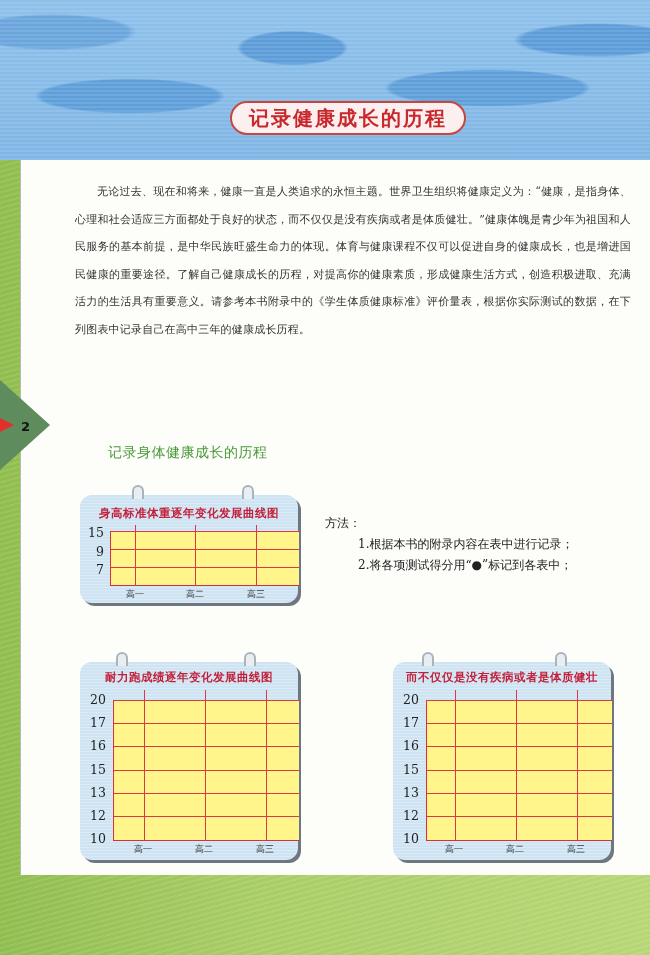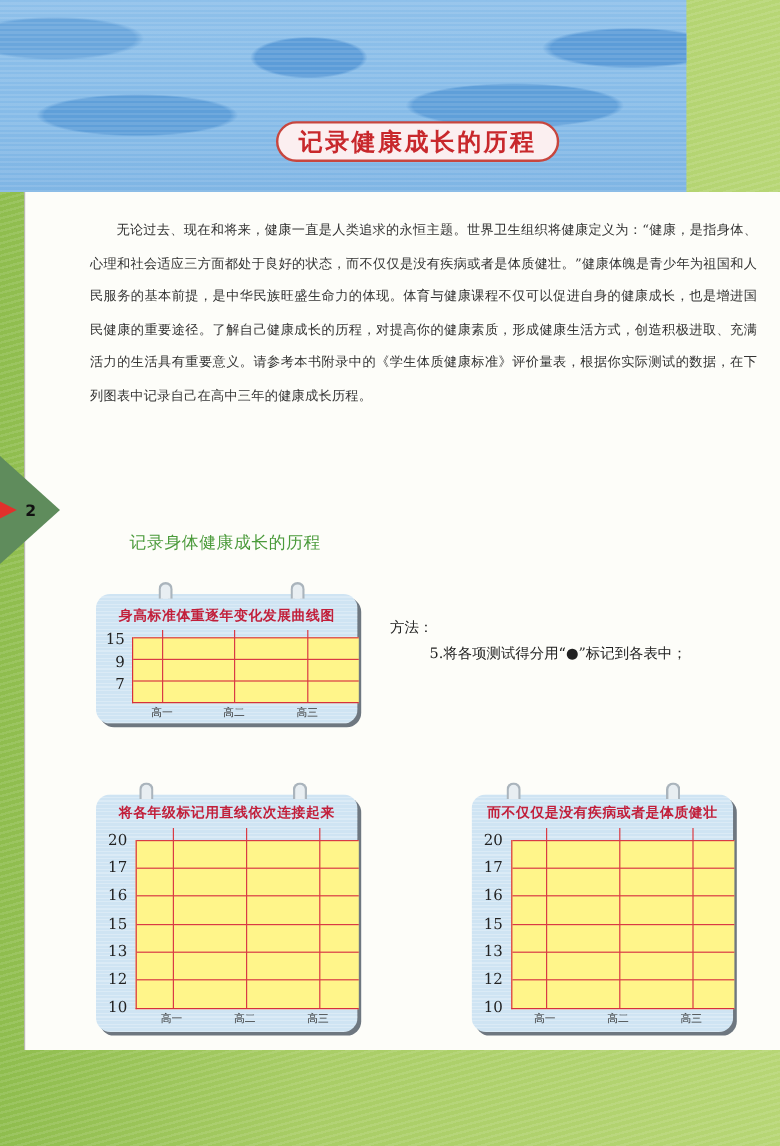--- a/index.html
+++ b/index.html
@@ -10,21 +10,21 @@
   }
   
   .frame-bg {
     position:absolute; inset:0;
     background:
       repeating-linear-gradient(165deg, rgba(255,255,255,0.10) 0 2px, rgba(0,0,0,0) 2px 5px),
       linear-gradient(90deg,#8fbd4e 0%,#a9cd66 40%,#b7d675 100%);
   }
   
   .banner {
-    position:absolute; left:0; top:0; width:572px; height:160px;
+    position:absolute; left:0; top:0; width:650px; height:160px;
     background:
       repeating-linear-gradient(0deg, rgba(255,255,255,0.10) 0 2px, rgba(0,0,0,0) 2px 4px),
       radial-gradient(ellipse at 20% 60%, #5f9fd9 0 12%, rgba(0,0,0,0) 13%),
       radial-gradient(ellipse at 45% 30%, #5c9cd8 0 10%, rgba(0,0,0,0) 11%),
       radial-gradient(ellipse at 75% 55%, #5f9fd9 0 14%, rgba(0,0,0,0) 15%),
       radial-gradient(ellipse at 92% 25%, #5c9cd8 0 9%, rgba(0,0,0,0) 10%),
       radial-gradient(ellipse at 8% 20%, #6aa6dc 0 9%, rgba(0,0,0,0) 10%),
       linear-gradient(180deg,#8ec0ea 0%,#86bbe8 60%,#7fb5e4 100%);
   }
   .banner-title {
@@ -132,27 +132,28 @@
   <div class="ytick" style="left:2px; top:30px;">15</div>
   <div class="ytick" style="left:2px; top:49px;">9</div>
   <div class="ytick" style="left:2px; top:67px;">7</div>
   <div class="xtick" style="left:35px; top:93px;">高一</div>
   <div class="xtick" style="left:95px; top:93px;">高二</div>
   <div class="xtick" style="left:156px; top:93px;">高三</div>
 </div>
 
 <div class="method">
   <div class="label">方法：</div>
-  <div class="step">5.将各项测试得分用“●”标记到各表中；</div>
+  <div class="step">1.根据本书的附录内容在表中进行记录；</div>
+  <div class="step">2.将各项测试得分用“●”标记到各表中；</div>
 </div>
 
 <div class="board" style="left:80px; top:662px; width:218px; height:198px;">
   <div class="hook" style="left:36px;"></div>
   <div class="hook" style="left:164px;"></div>
-  <div class="board-title" style="top:8px;">将各年级标记用直线依次连接起来</div>
+  <div class="board-title" style="top:8px;">耐力跑成绩逐年变化发展曲线图</div>
   <div class="plot" style="left:33px; top:38px; width:185px; height:140px;">
     <div class="hline" style="top:0;"></div>
     <div class="hline" style="top:23px;"></div>
     <div class="hline" style="top:46px;"></div>
     <div class="hline" style="top:70px;"></div>
     <div class="hline" style="top:93px;"></div>
     <div class="hline" style="top:116px;"></div>
     <div class="vline" style="left:30px; top:-10px; bottom:0;"></div>
     <div class="vline" style="left:91px; top:-10px; bottom:0;"></div>
     <div class="vline" style="left:152px; top:-10px; bottom:0;"></div>

